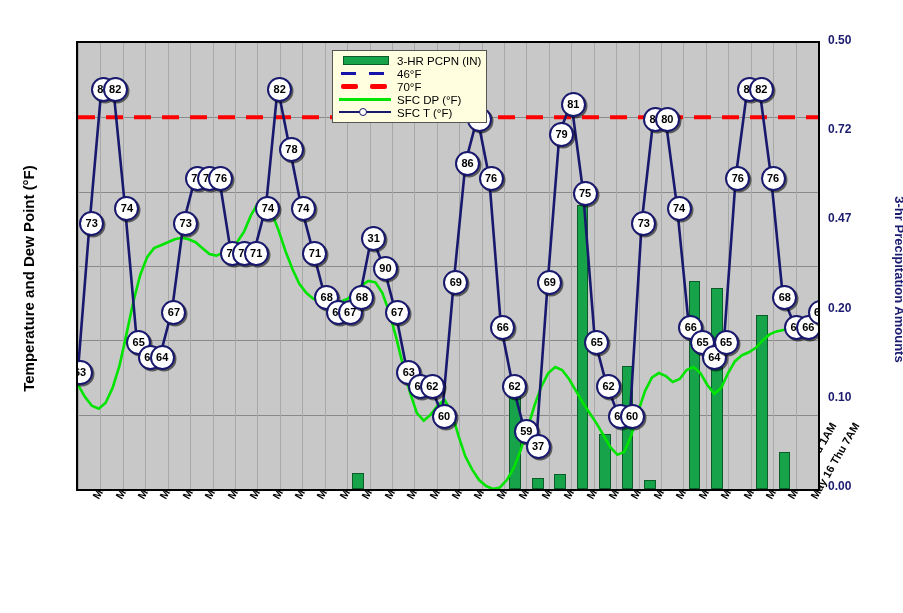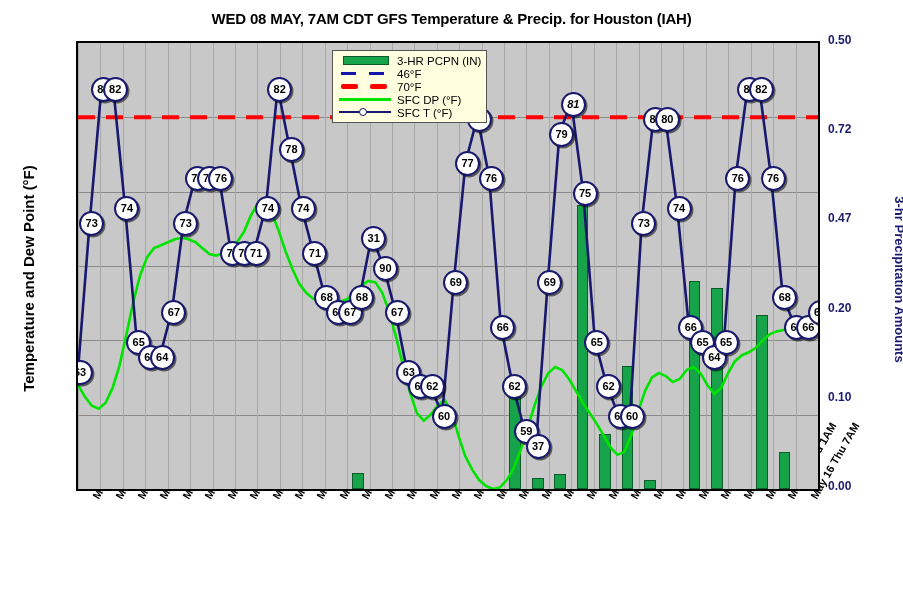--- a/index.html
+++ b/index.html
@@ -71,21 +71,20 @@
   .k-r2{position:absolute;top:3px;left:33px;width:17px;height:5px;background:#ff0000;border-radius:2px;}
   .k-g{position:absolute;top:4px;left:2px;width:52px;height:3px;background:#00e400;}
   .k-t{position:absolute;top:4px;left:2px;width:52px;height:2px;background:#18186e;}
   .k-tc{position:absolute;top:1px;left:22px;width:8px;height:8px;border-radius:50%;background:#fff;border:1.5px solid #18186e;box-sizing:border-box;}
 </style>
 </head>
 <body>
 
 <div id="chart-root">
 
-  <div id="chart-title">WED 08 MAY, 7AM CDT GFS Temperature &amp; Precip. for Houston (IAH)</div>
 
   <div id="ylabel-left">Temperature and Dew Point (°F)</div>
   <div id="ylabel-right">3-hr Precipitation Amounts</div>
 
   <div id="ytick-left-group"></div>
   <div id="ytick-right-group">
       <div class="ytick-r" style="top: 33px;">0.50</div>
       <div class="ytick-r" style="top: 122.2px;">0.72</div>
       <div class="ytick-r" style="top: 211.4px;">0.47</div>
       <div class="ytick-r" style="top: 300.6px;">0.20</div>
@@ -217,30 +216,30 @@
           <div class="pt" style="left: 259.659px; top: 257.1px;">67</div>
           <div class="pt" style="left: 271.405px; top: 242.233px;">68</div>
           <div class="pt" style="left: 283.151px; top: 182.767px;">31</div>
           <div class="pt" style="left: 294.897px; top: 212.5px;">90</div>
           <div class="pt" style="left: 306.643px; top: 257.1px;">67</div>
           <div class="pt" style="left: 318.389px; top: 316.567px;">63</div>
           <div class="pt" style="left: 330.135px; top: 331.433px;">62</div>
           <div class="pt" style="left: 341.881px; top: 331.433px;">62</div>
           <div class="pt" style="left: 353.627px; top: 361.167px;">60</div>
           <div class="pt" style="left: 365.373px; top: 227.367px;">69</div>
-          <div class="pt" style="left: 377.119px; top: 108.433px;">77</div>
+          <div class="pt" style="left: 377.119px; top: 108.433px;">86</div>
           <div class="pt" style="left: 388.865px; top: 63.8333px;">80</div>
           <div class="pt" style="left: 400.611px; top: 123.3px;">76</div>
           <div class="pt" style="left: 412.357px; top: 271.967px;">66</div>
           <div class="pt" style="left: 424.103px; top: 331.433px;">62</div>
           <div class="pt" style="left: 435.849px; top: 376.033px;">59</div>
           <div class="pt" style="left: 447.595px; top: 390.9px;">37</div>
           <div class="pt" style="left: 459.341px; top: 227.367px;">69</div>
           <div class="pt" style="left: 471.087px; top: 78.7px;">79</div>
-          <div class="pt" style="left: 482.833px; top: 48.9667px; font-style: italic;">81</div>
+          <div class="pt" style="left: 482.833px; top: 48.9667px;">81</div>
           <div class="pt" style="left: 494.579px; top: 138.167px;">75</div>
           <div class="pt" style="left: 506.325px; top: 286.833px;">65</div>
           <div class="pt" style="left: 518.071px; top: 331.433px;">62</div>
           <div class="pt" style="left: 529.817px; top: 361.167px;">60</div>
           <div class="pt" style="left: 541.563px; top: 361.167px;">60</div>
           <div class="pt" style="left: 553.31px; top: 167.9px;">73</div>
           <div class="pt" style="left: 565.056px; top: 63.8333px;">80</div>
           <div class="pt" style="left: 576.802px; top: 63.8333px;">80</div>
           <div class="pt" style="left: 588.548px; top: 153.033px;">74</div>
           <div class="pt" style="left: 600.294px; top: 271.967px;">66</div>

